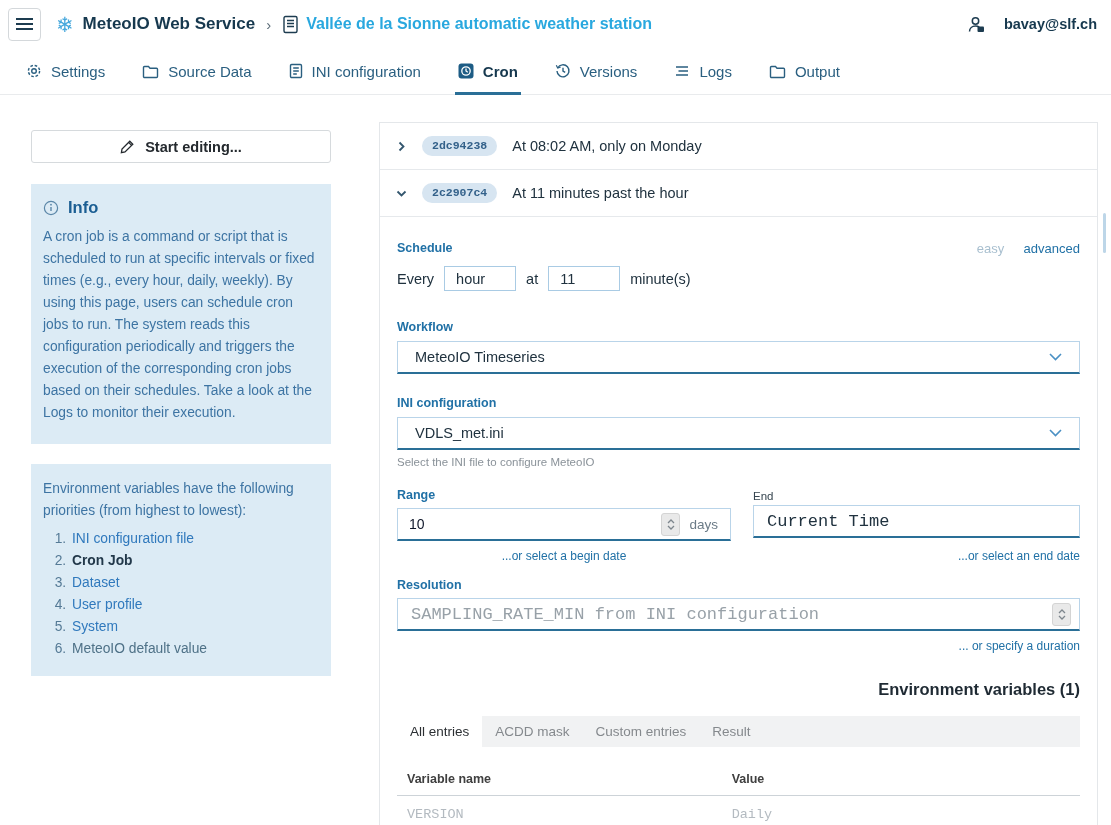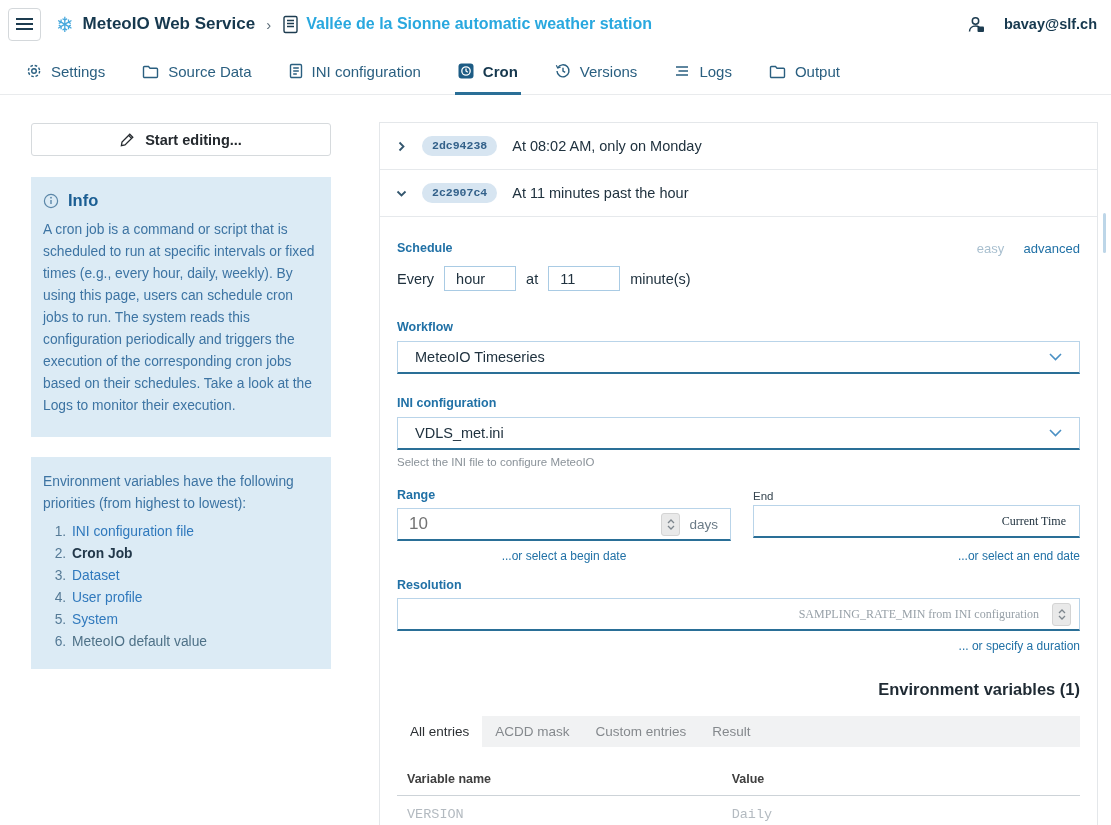--- a/index.html
+++ b/index.html
@@ -23,21 +23,21 @@
   .navbar { display:flex; align-items:center; gap:37px; padding-left:26px; height:47px;
     border-bottom:1px solid #e9ebed; background:#fff; }
   .tab { display:flex; align-items:center; gap:9px; color:#2a5f80; font-size:15px;
     height:100%; position:relative; cursor:pointer; }
   .tab svg { stroke:#2a5f80; }
   .tab.active { color:#16384e; font-weight:700; }
   .tab.active::after { content:''; position:absolute; left:-3px; right:-3px; bottom:-1px;
     height:3px; background:#2a6f97; }
 
   
-  .sidebar { position:absolute; left:31px; top:123px; width:300px; }
+  .sidebar { position:absolute; left:31px; top:130px; width:300px; }
   .edit-btn { width:100%; height:33px; background:#fff; border:1px solid #d6dadd; border-radius:3px;
     display:flex; align-items:center; justify-content:center; gap:10px; font-size:14.5px; font-weight:600;
     color:#24292e; cursor:pointer; font-family:inherit; }
   .info-box { margin-top:21px; background:#dcebf5; padding:14px 12px 20px; }
   .info-head { display:flex; align-items:center; gap:9px; color:#1b5e93; font-weight:700; font-size:16.5px; }
   .info-body { margin-top:9px; color:#3d74a3; font-size:13.8px; line-height:22px; }
   .env-box { margin-top:20px; background:#dcebf5; padding:14px 12px 16px;
     color:#3d74a3; font-size:13.8px; line-height:22px; }
   .env-box ol { margin-top:6px; padding-left:27px; color:#557a96; }
   .env-box li { padding-left:2px; }
@@ -70,26 +70,26 @@
     display:flex; align-items:center; justify-content:space-between; padding:0 17px;
     font-size:14.5px; color:#20323f; cursor:pointer; background:#fff; }
   .help-text { margin-top:6px; font-size:11.5px; color:#8a9299; }
 
   .range-row { display:flex; gap:22px; margin-top:20px; }
   .range-col { width:334px; }
   .end-col { flex:1; }
   .end-label { font-size:11.5px; color:#374650; height:17px; display:flex; align-items:flex-end; padding-bottom:3px; }
   .num-field { margin-top:6px; height:33px; border:1px solid #b9d4e9; border-bottom:2px solid #2a6f97;
     display:flex; align-items:center; padding:0 8px 0 0; background:#fff; }
-  .num-field input { border:0; outline:0; flex:1; min-width:0; padding:0 11px; font-size:17px;
-    color:#737373; font-family:inherit; background:transparent; }
+  .num-field input { border:0; outline:0; flex:1; min-width:0; padding:0 11px; font-size:14px;
+    color:#0f172a; font-family:inherit; background:transparent; }
   .text-field { height:33px; border:1px solid #b9d4e9; border-bottom:2px solid #2a6f97;
     display:flex; align-items:center; background:#fff; }
-  .text-field input { border:0; outline:0; flex:1; min-width:0; padding:0 13px; font-size:12px;
-    color:#20323f; font-family:Liberation Serif, serif; background:transparent;text-align:right; }
+  .text-field input { border:0; outline:0; flex:1; min-width:0; padding:0 13px; font-size:17px;
+    color:#20323f; font-family:Liberation Mono, monospace; background:transparent; }
   .text-field input::placeholder { color:#98a1a8; opacity:1; }
   .spinner { width:19px; height:23px; background:#e9e9e9; border:1px solid #d4d4d4; border-radius:3px;
     display:flex; flex-direction:column; align-items:center; justify-content:center; gap:1px;
     color:#7d868d; cursor:pointer; flex:none; }
   .unit { color:#6b7b87; font-size:13.5px; margin:0 4px 0 9px; }
   .links-row { display:flex; margin-top:8px; }
   .links-row .left { width:334px; text-align:center; }
   .links-row .right { flex:1; text-align:right; }
   .right-link { text-align:right; margin-top:8px; }
 

